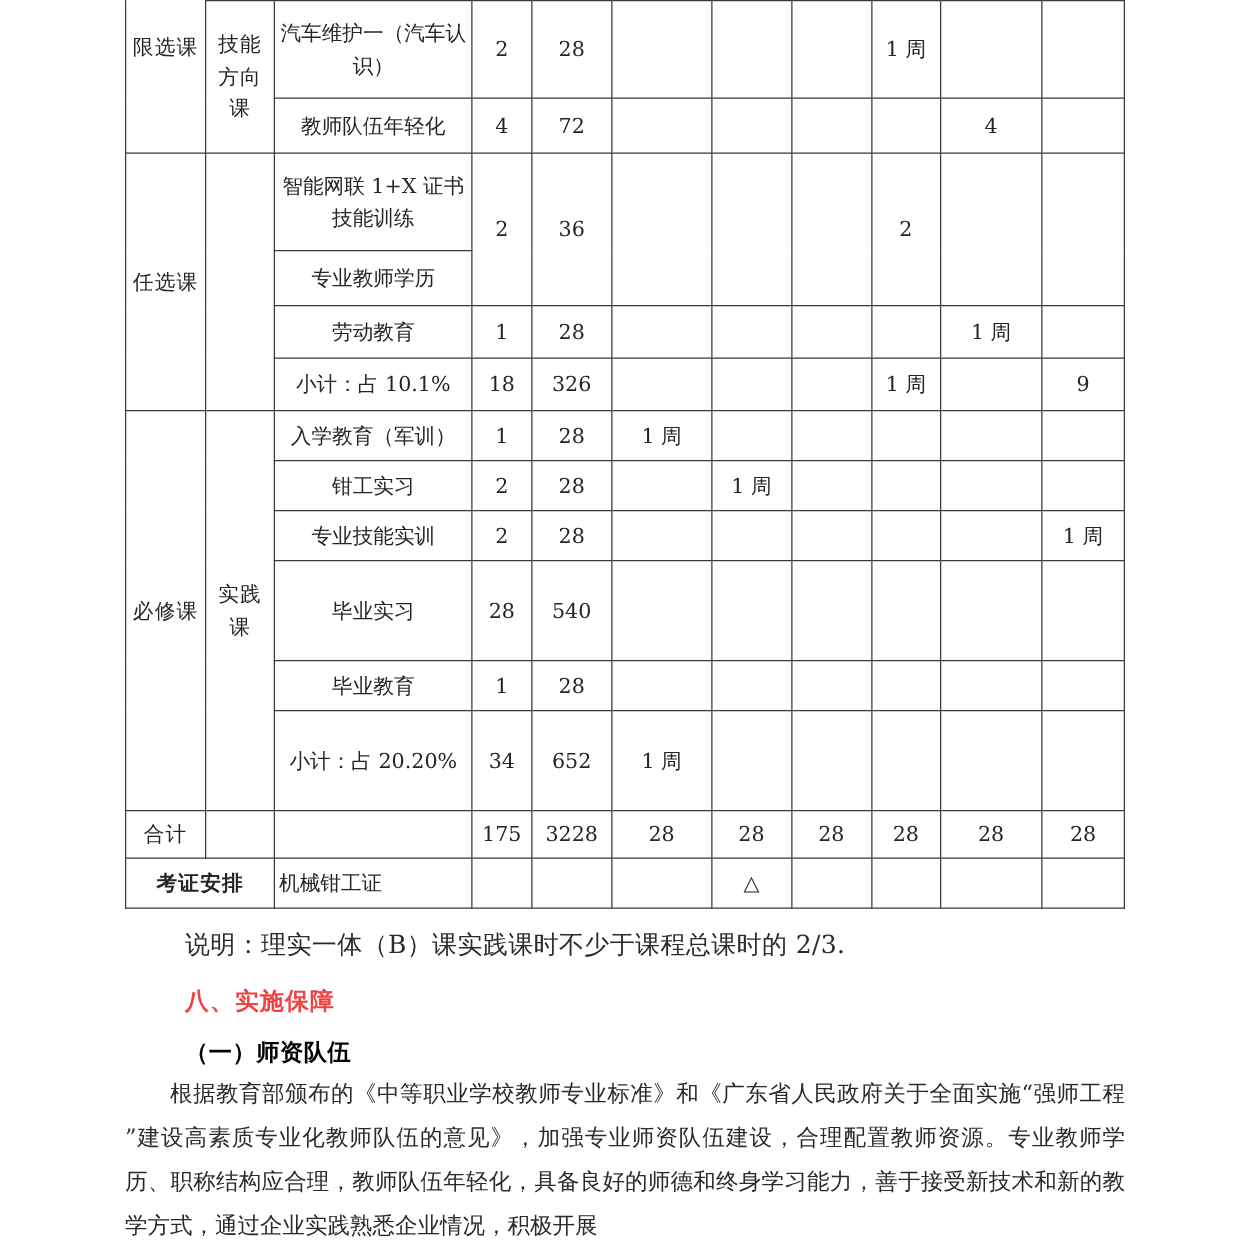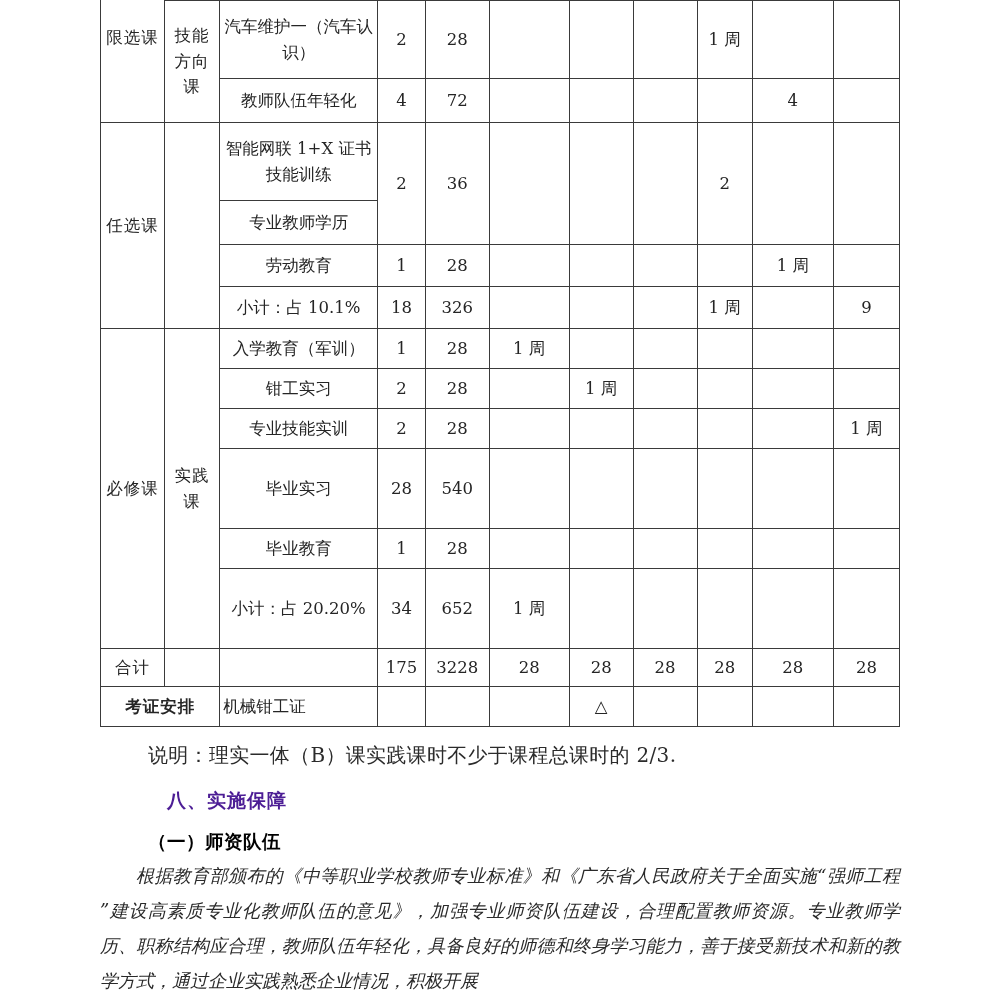--- a/index.html
+++ b/index.html
@@ -46,36 +46,34 @@
   .tri{font-size:15px;color:#333;}
 
   
   .note{
     position:absolute;left:148px;top:742px;
     font-size:20px;letter-spacing:.3px;color:#2b2b2b;
     font-family:"DejaVu Serif","Liberation Serif",serif;
   }
   .h2{
     position:absolute;left:148px;top:788px;
-    font-size:19px;font-weight:bold;color:#4c1d95;letter-spacing:1px;
+    font-size:19px;font-weight:bold;color:#ef4444;letter-spacing:1px;
     font-family:"DejaVu Sans","Liberation Sans",sans-serif;
-    margin-left:19px;
   }
   .h3{
     position:absolute;left:148px;top:829px;
     font-size:18.5px;font-weight:bold;color:#000;letter-spacing:.5px;
     font-family:"DejaVu Sans","Liberation Sans",sans-serif;
   }
   .body-para{
     position:absolute;left:100px;top:858px;width:800px;
     font-size:18px;line-height:35px;color:#2a2a2a;
     text-align:justify;text-justify:inter-ideograph;
     text-indent:2em;
     font-family:"DejaVu Serif","Liberation Serif",serif;
-    font-style:italic;
   }
 </style>
 </head>
 <body>
 
 <div class="page">
 
   <div class="tbl-wrap">
   <table class="curriculum">
     <colgroup>

